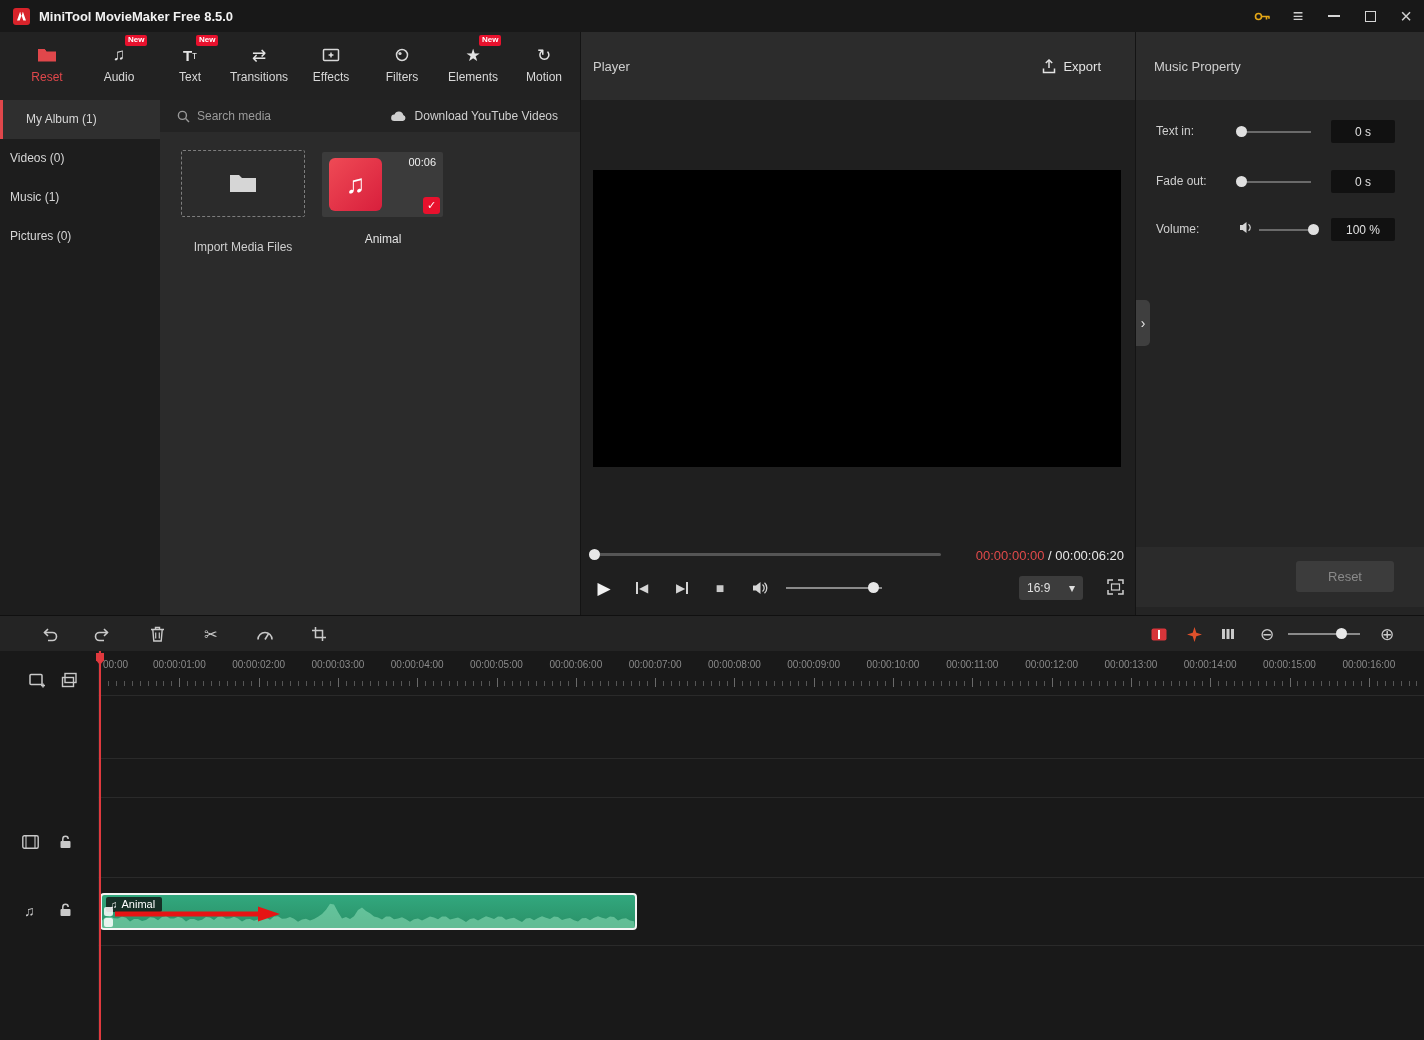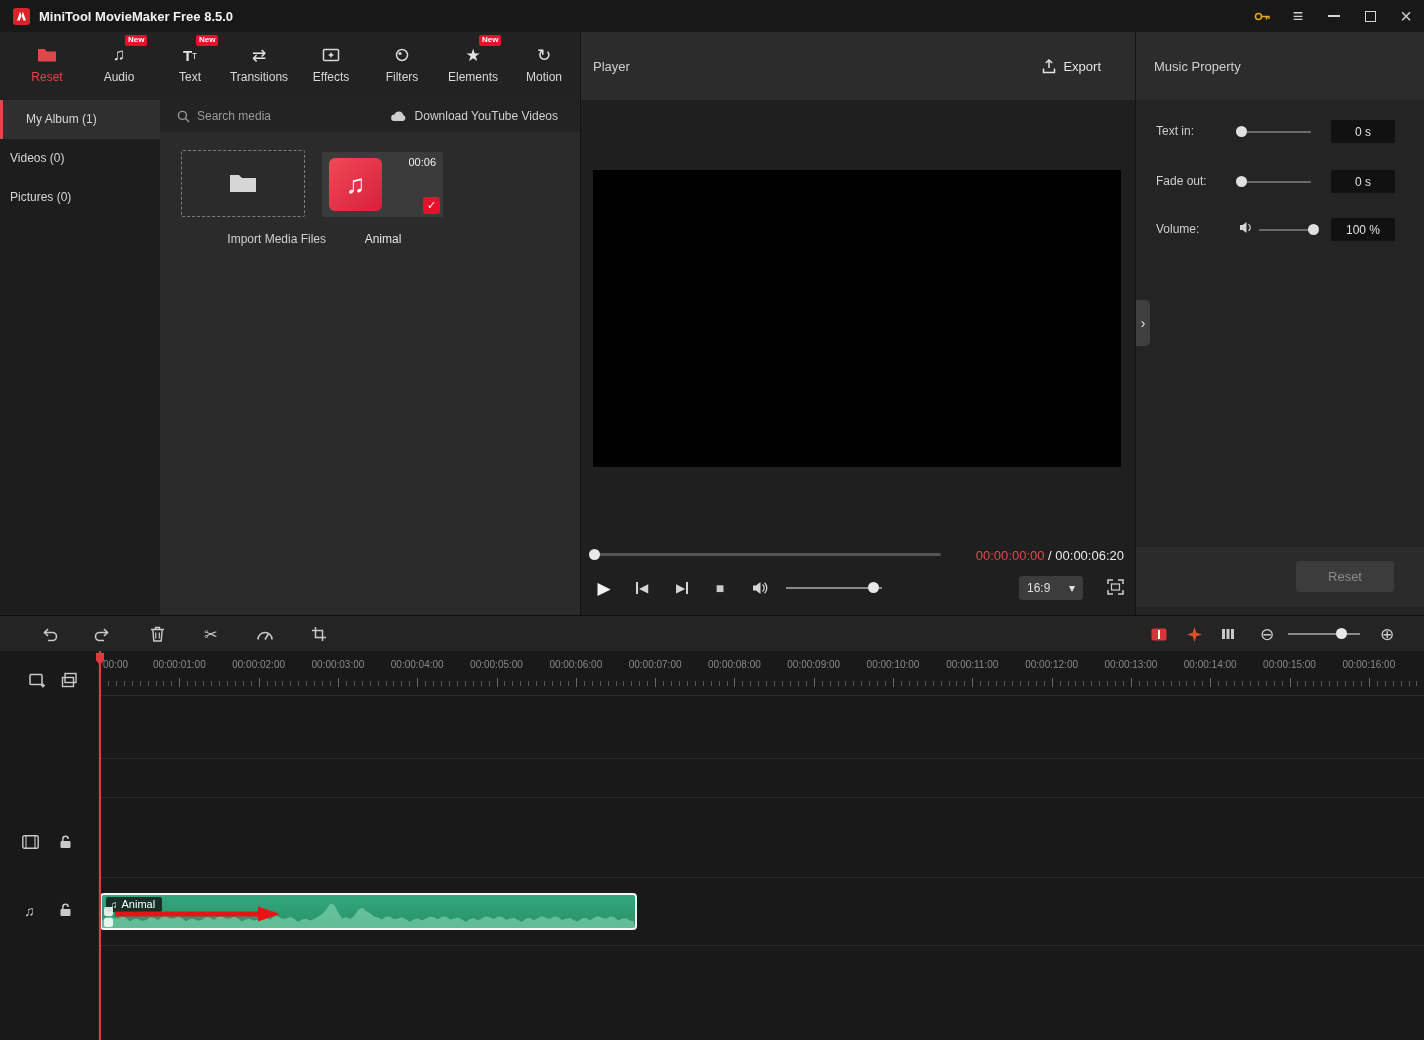--- a/index.html
+++ b/index.html
@@ -43,21 +43,21 @@
 
   .sidebar { left:0; top:0; width:160px; height:515px; background:#1d1d1d; }
   .side-item { height:39px; line-height:39px; padding-left:10px; font-size:12px; color:#d6d6d6; cursor:pointer; }
   .side-item.active { background:#2f2f2f; border-left:3px solid #e0474b; padding-left:23px; }
 
   .media-panel { left:160px; top:0; width:420px; height:515px; background:#2b2b2b; }
   .media-searchrow { position:absolute; left:0; top:0; width:420px; height:32px; background:#232323; display:flex; align-items:center;gap:10px; }
   .search-box { display:flex; align-items:center; gap:7px; margin-left:17px; color:#9a9a9a; font-size:12px; cursor:text; }
   .download-btn { margin-left:auto; margin-right:22px; display:flex; align-items:center; gap:7px; color:#cfcfcf; font-size:12px; cursor:pointer; }
   .import-box { position:absolute; left:21px; top:50px; width:124px; height:67px; border:1px dashed #7d7d7d; border-radius:2px; display:flex; align-items:center; justify-content:center; cursor:pointer; }
-  .import-label { position:absolute; left:0px; top:132px; width:166px; text-align:right; font-size:12px; color:#cfcfcf; }
+  .import-label { position:absolute; left:0px; top:140px; width:166px; text-align:center; font-size:12px; color:#cfcfcf; }
   .media-card { position:absolute; left:162px; top:52px; width:121px; height:65px; background:#3b3b3b; border-radius:2px; cursor:pointer; }
   .card-thumb { position:absolute; left:7px; top:6px; width:53px; height:53px; border-radius:6px; background:linear-gradient(135deg,#ef4a55,#d81f3c); display:flex; align-items:center; justify-content:center; color:#fff; font-size:26px; }
   .card-duration { position:absolute; right:7px; top:4px; font-size:11px; color:#f0f0f0; }
   .card-check { position:absolute; right:3px; bottom:3px; width:17px; height:17px; background:#e8112d; border-radius:3px; color:#fff; font-size:11px; font-weight:bold; display:flex; align-items:center; justify-content:center; cursor:pointer; }
   .card-name { position:absolute; left:140px; top:132px; width:166px; text-align:center; font-size:12px; color:#e2e2e2; }
 
   .player-panel { left:580px; top:0; width:555px; height:515px; background:#1f1f1f; border-left:1px solid #141414; }
   .video-area { position:absolute; left:12px; top:70px; width:528px; height:297px; background:#000; }
   .seek-track { position:absolute; left:8px; top:453px; width:352px; height:3px; background:#555; border-radius:2px; cursor:pointer; }
   .seek-knob { position:absolute; left:8px; top:449px; width:11px; height:11px; border-radius:50%; background:#e8e8e8; cursor:pointer; }
@@ -226,20 +226,21 @@
     <div id="prop-header" class="panel-header abs">
       <span class="ph-title">Music Property</span>
     </div>
   </div>
 
   <div id="content" class="abs">
 
     <aside class="sidebar abs">
       <div class="side-item active">My Album (1)</div>
       <div class="side-item">Videos (0)</div>
+      <div class="side-item">Music (1)</div>
       <div class="side-item">Pictures (0)</div>
     </aside>
 
     <section class="media-panel abs">
       <div class="media-searchrow">
         <span class="search-box">
           <span>
             <svg width="13" height="13" viewBox="0 0 13 13">
                 <circle cx="5.4" cy="5.4" r="4" fill="none" stroke="#9a9a9a" stroke-width="1.4"></circle>
                 <line x1="8.6" y1="8.6" x2="12" y2="12" stroke="#9a9a9a" stroke-width="1.4"></line>

